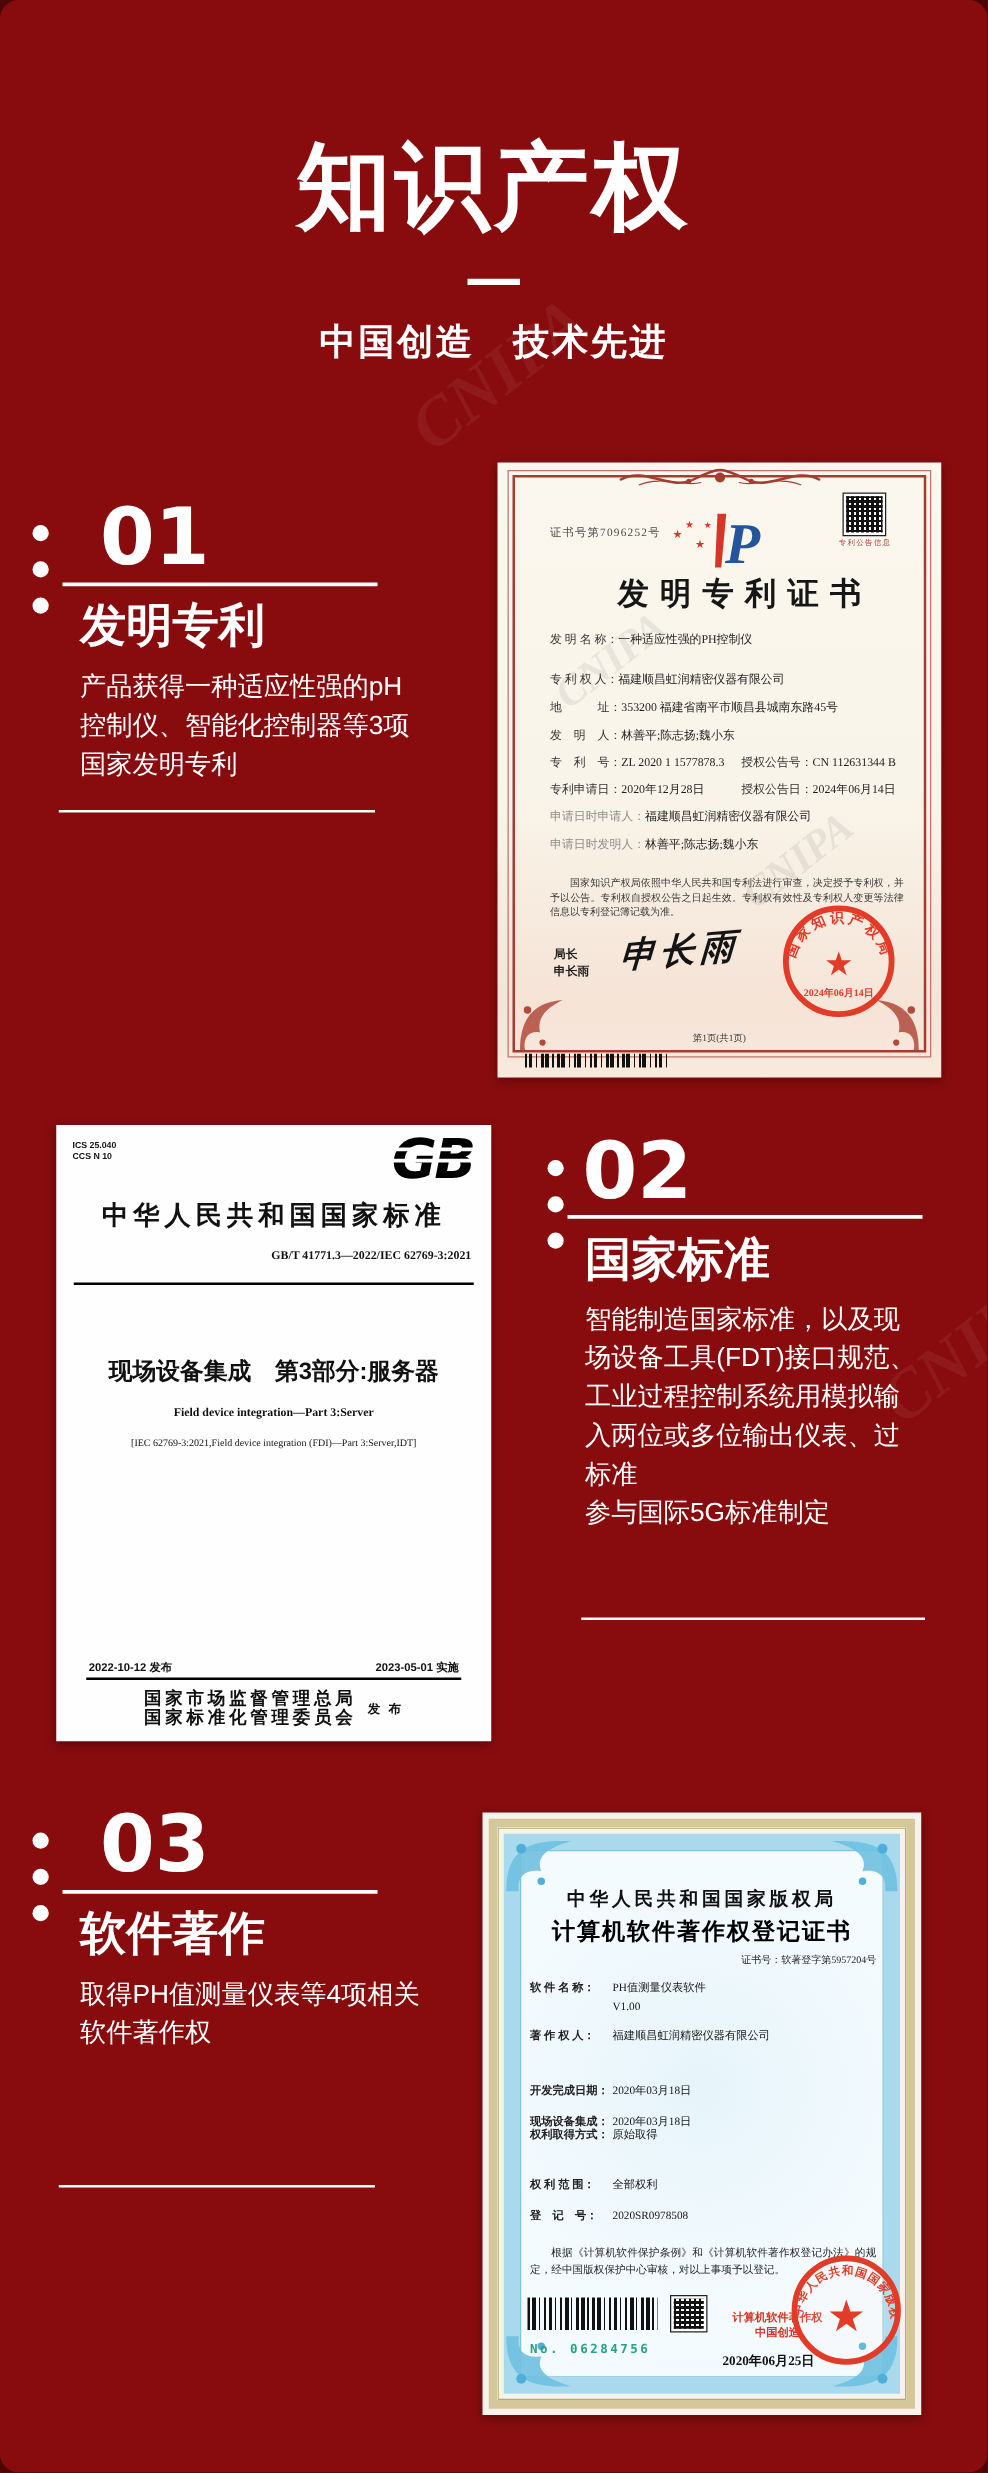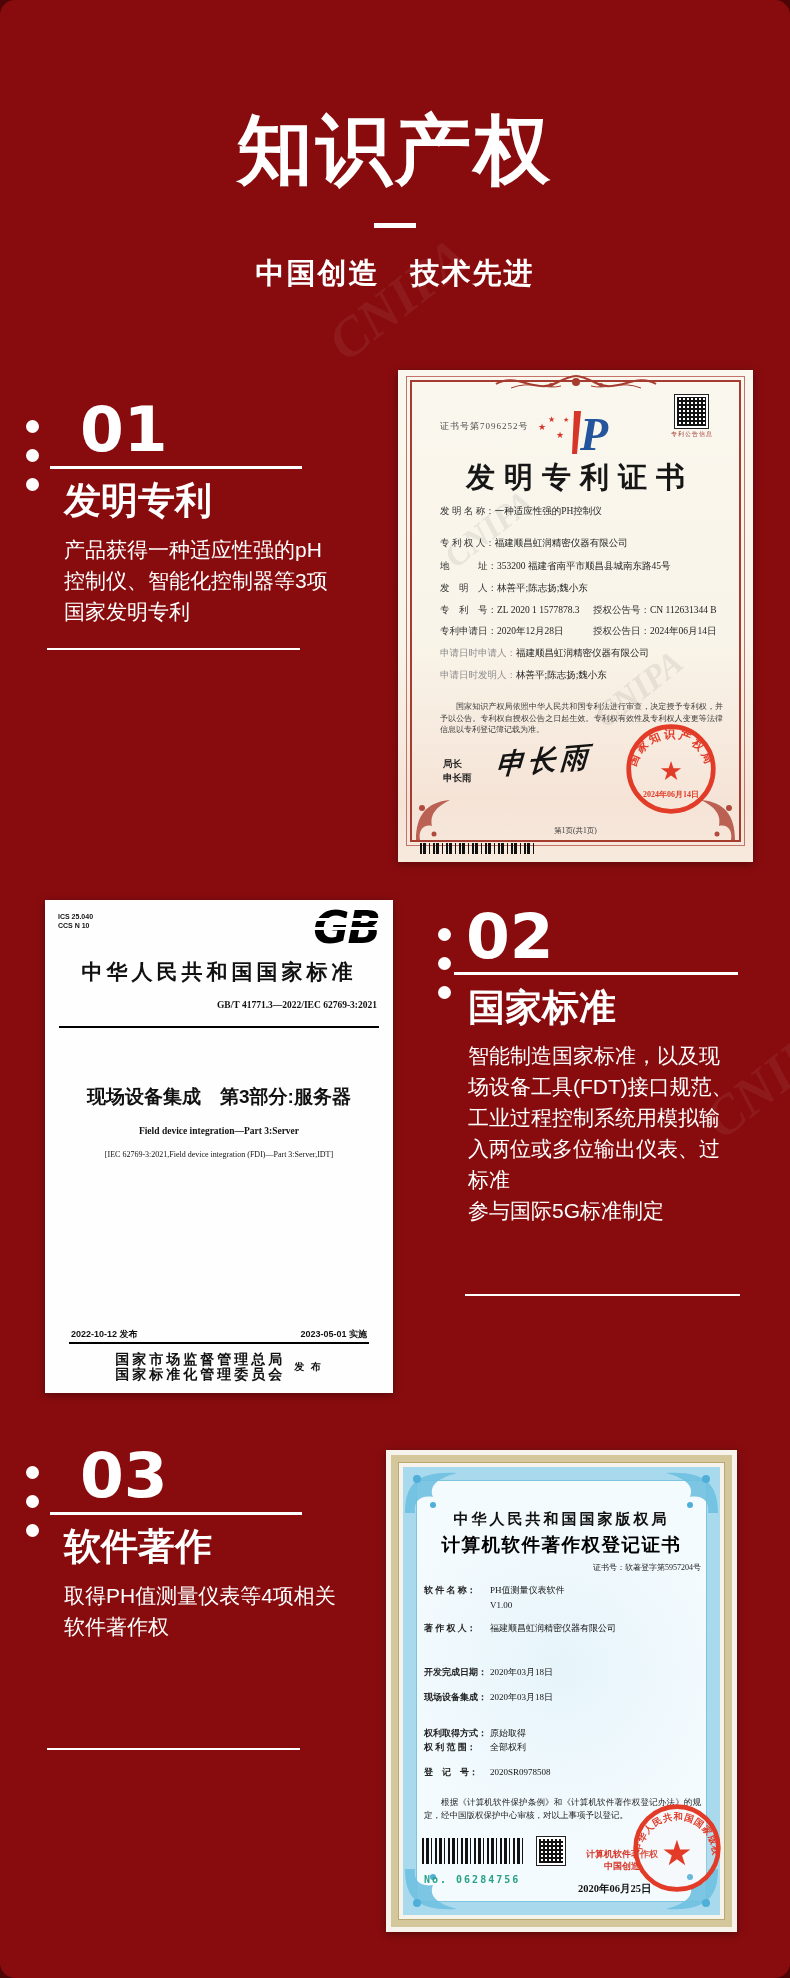--- a/index.html
+++ b/index.html
@@ -51,22 +51,22 @@
   .p-frame{position:absolute;left:12px;right:12px;top:10px;bottom:20px;border:2.5px solid #a63b2f;}
   .p-ornament{position:absolute;left:50%;margin-left:-85px;top:0px;}
   .p-certno{position:absolute;left:42px;top:50px;font-size:9px;color:#4a4a4a;letter-spacing:1px;}
   .p-logo{position:absolute;left:138px;top:38px;}
   .p-qr{position:absolute;right:44px;top:24px;width:33px;height:33px;background:#fff;border:1px solid #222;}
   .p-qr::before{content:"";position:absolute;inset:2px;
       background:repeating-linear-gradient(90deg,#111 0 2px,transparent 2px 4px),
                  repeating-linear-gradient(0deg,#111 0 2px,transparent 2px 4px);}
   .p-qrcap{position:absolute;right:30px;top:60px;width:62px;text-align:center;
            font-size:6px;color:#a3413a;letter-spacing:1px;}
-  .p-title{position:absolute;left:0;top:88px;width:100%;text-align:center;color:#161616;
-           font-size:29px;font-weight:700;letter-spacing:9px;text-indent:9px;}
+  .p-title{position:absolute;left:16px;top:88px;width:100%;text-align:center;color:#161616;
+           font-size:25px;font-weight:700;letter-spacing:9px;text-indent:9px;}
   .prow{position:absolute;left:42px;right:20px;font-size:9.5px;color:#1d1d1d;white-space:nowrap;}
   .prow .lbl{color:#333;}
   .prow .lbl-grey{color:#8e8e8e;}
   .col2{position:absolute;left:153px;top:0;}
   .p-r0{top:135px;} .p-r1{top:167px;} .p-r2{top:190px;} .p-r3{top:212px;}
   .p-r4{top:234px;} .p-r5{top:255px;} .p-r6{top:277px;} .p-r7{top:299px;}
   .p-statement{position:absolute;left:42px;right:30px;top:331px;font-size:8px;line-height:11.5px;
                color:#3a3a3a;text-align:justify;text-indent:16px;}
   .p-signer{position:absolute;left:45px;top:387px;font-size:9.5px;font-weight:700;color:#222;line-height:14px;}
   .p-script{position:absolute;left:98px;top:372px;font-size:28px;font-style:italic;font-weight:700;
@@ -118,21 +118,21 @@
   .sc-bl{left:17px;bottom:17px;transform:scaleY(-1);} .sc-br{right:17px;bottom:17px;transform:scale(-1,-1);}
   .s-authority{position:absolute;left:0;top:60px;width:100%;text-align:center;font-size:15px;
         font-weight:900;letter-spacing:3px;color:#111;}
   .s-title{position:absolute;left:0;top:82px;width:100%;text-align:center;font-size:18.5px;
         font-weight:900;letter-spacing:1.5px;color:#000;}
   .s-certno{position:absolute;right:36px;top:112px;font-size:8px;color:#222;}
   .srow{position:absolute;left:38px;right:24px;font-size:9px;color:#151515;white-space:nowrap;}
   .srow .s-lbl{display:inline-block;width:66px;font-weight:700;color:#222;}
   .s-v2{padding-left:66px;margin-top:3px;}
   .s-r0{top:134px;} .s-r1{top:172px;} .s-r2{top:216px;} .s-r3{top:241px;}
-  .s-r4{top:277px;} .s-r5{top:291px;} .s-r6{top:316px;}
+  .s-r4{top:251px;} .s-r5{top:291px;} .s-r6{top:316px;}
   .s-statement{position:absolute;left:38px;right:36px;top:346px;font-size:8.5px;line-height:13px;
         color:#222;text-align:justify;text-indent:17px;}
   .s-barcode{position:absolute;left:36px;top:388px;width:104px;height:26px;
       background:repeating-linear-gradient(90deg,#111 0 2px,transparent 2px 4px,#111 4px 7px,
                  transparent 7px 9px,#111 9px 10px,transparent 10px 13px);}
   .s-qr{position:absolute;left:150px;top:386px;width:28px;height:28px;background:#fff;border:1px solid #222;}
   .s-qr::before{content:"";position:absolute;inset:2px;
       background:repeating-linear-gradient(90deg,#111 0 2px,transparent 2px 4px),
                  repeating-linear-gradient(0deg,#111 0 2px,transparent 2px 4px);}
   .s-serial{position:absolute;left:38px;top:424px;font:700 10px "DejaVu Sans Mono",monospace;

